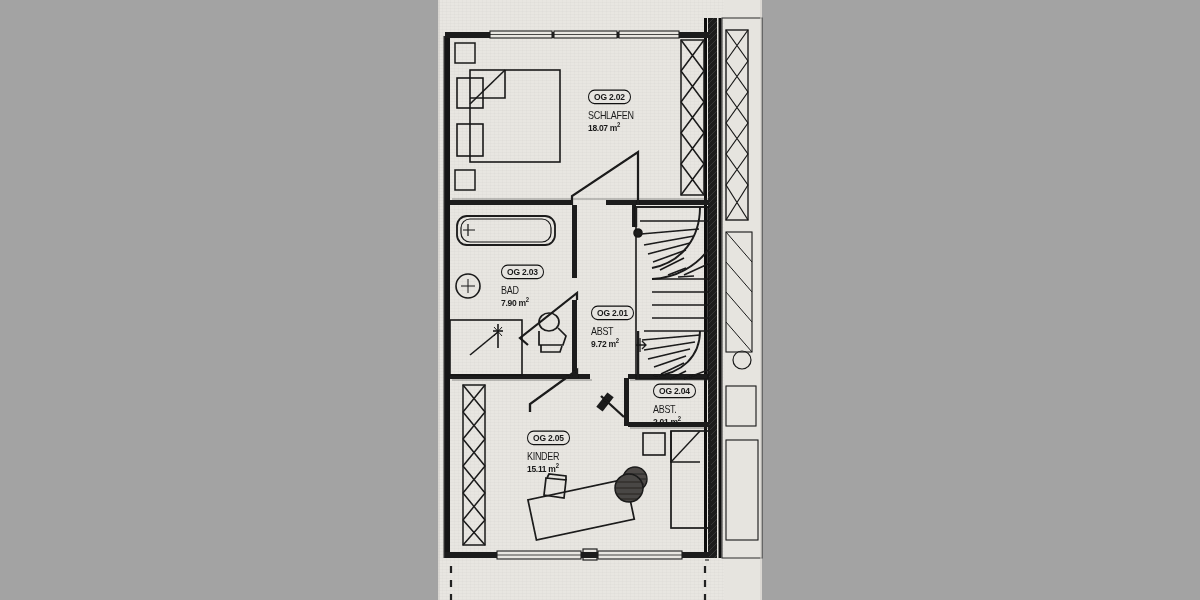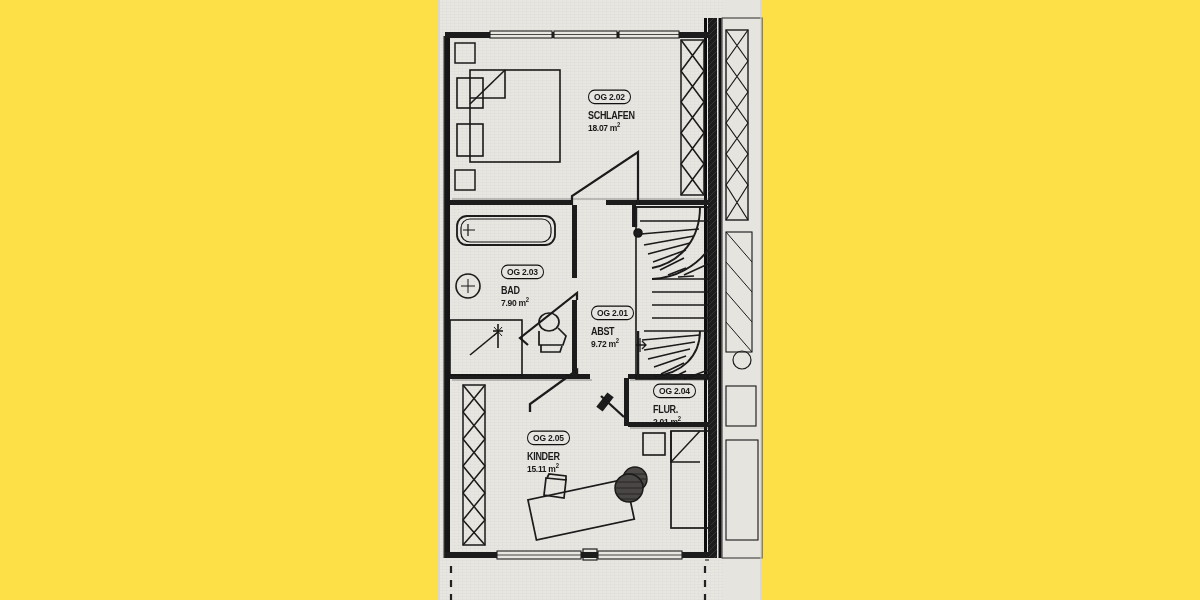--- a/index.html
+++ b/index.html
@@ -1,18 +1,18 @@
 <!DOCTYPE html>
 <html><head>
 <meta charset="utf-8">
 <title>Floor Plan Scan</title>
 <style>
   html,body{margin:0;padding:0;background:#ffffff;}
   body{width:1200px;height:600px;overflow:hidden;font-family:"Liberation Sans",sans-serif;}
-  #stage{position:relative;width:1200px;height:600px;background:#fde047;}
+  #stage{position:relative;width:1200px;height:600px;background:#a3a3a3;}
 
   
   #paper{
     position:absolute;left:438px;top:0;width:324px;height:600px;
     background:#e8e6e1;
   }
   #paper.grain{
     background-image:
       repeating-linear-gradient(0deg, rgba(0,0,0,0.018) 0px, rgba(0,0,0,0.018) 1px, rgba(255,255,255,0.0) 1px, rgba(255,255,255,0.0) 3px),
       repeating-linear-gradient(90deg, rgba(0,0,0,0.015) 0px, rgba(0,0,0,0.015) 1px, rgba(255,255,255,0.0) 1px, rgba(255,255,255,0.0) 4px);
@@ -35,21 +35,21 @@
   .code{
     display:inline-block;
     font-size:8.5px;
     font-weight:700;
     padding:0.5px 5px 1px 5px;
     border:1.4px solid #111;
     border-radius:9px;
     background:rgba(232,230,225,0.55);
     letter-spacing:-0.2px;
   }
-  .rname{font-size:9px;font-weight:700;letter-spacing:-0.3px;margin-top:4px;}
+  .rname{font-size:9px;font-weight:400;letter-spacing:-0.3px;margin-top:4px;}
   .rarea{font-size:8.5px;font-weight:700;letter-spacing:-0.3px;}
   .sup{font-size:6px;vertical-align:super;}
 </style>
 </head>
 <body>
 
 <div id="stage">
 
   <div id="paper" class="grain"></div>
   <div id="rightstrip"></div>
@@ -332,21 +332,21 @@
   </div>
 
   <div class="lbl" style="left:591px;top:300px;">
     <span class="code">OG 2.01</span>
     <div class="rname">ABST</div>
     <div class="rarea"><span>9.72 m</span><span class="sup">2</span></div>
   </div>
 
   <div class="lbl" style="left:653px;top:378px;">
     <span class="code">OG 2.04</span>
-    <div class="rname">FLUR.</div>
+    <div class="rname">ABST.</div>
     <div class="rarea"><span>2.01 m</span><span class="sup">2</span></div>
   </div>
 
   <div class="lbl" style="left:527px;top:425px;">
     <span class="code">OG 2.05</span>
     <div class="rname">KINDER</div>
     <div class="rarea"><span>15.11 m</span><span class="sup">2</span></div>
   </div>
 
 </div>

